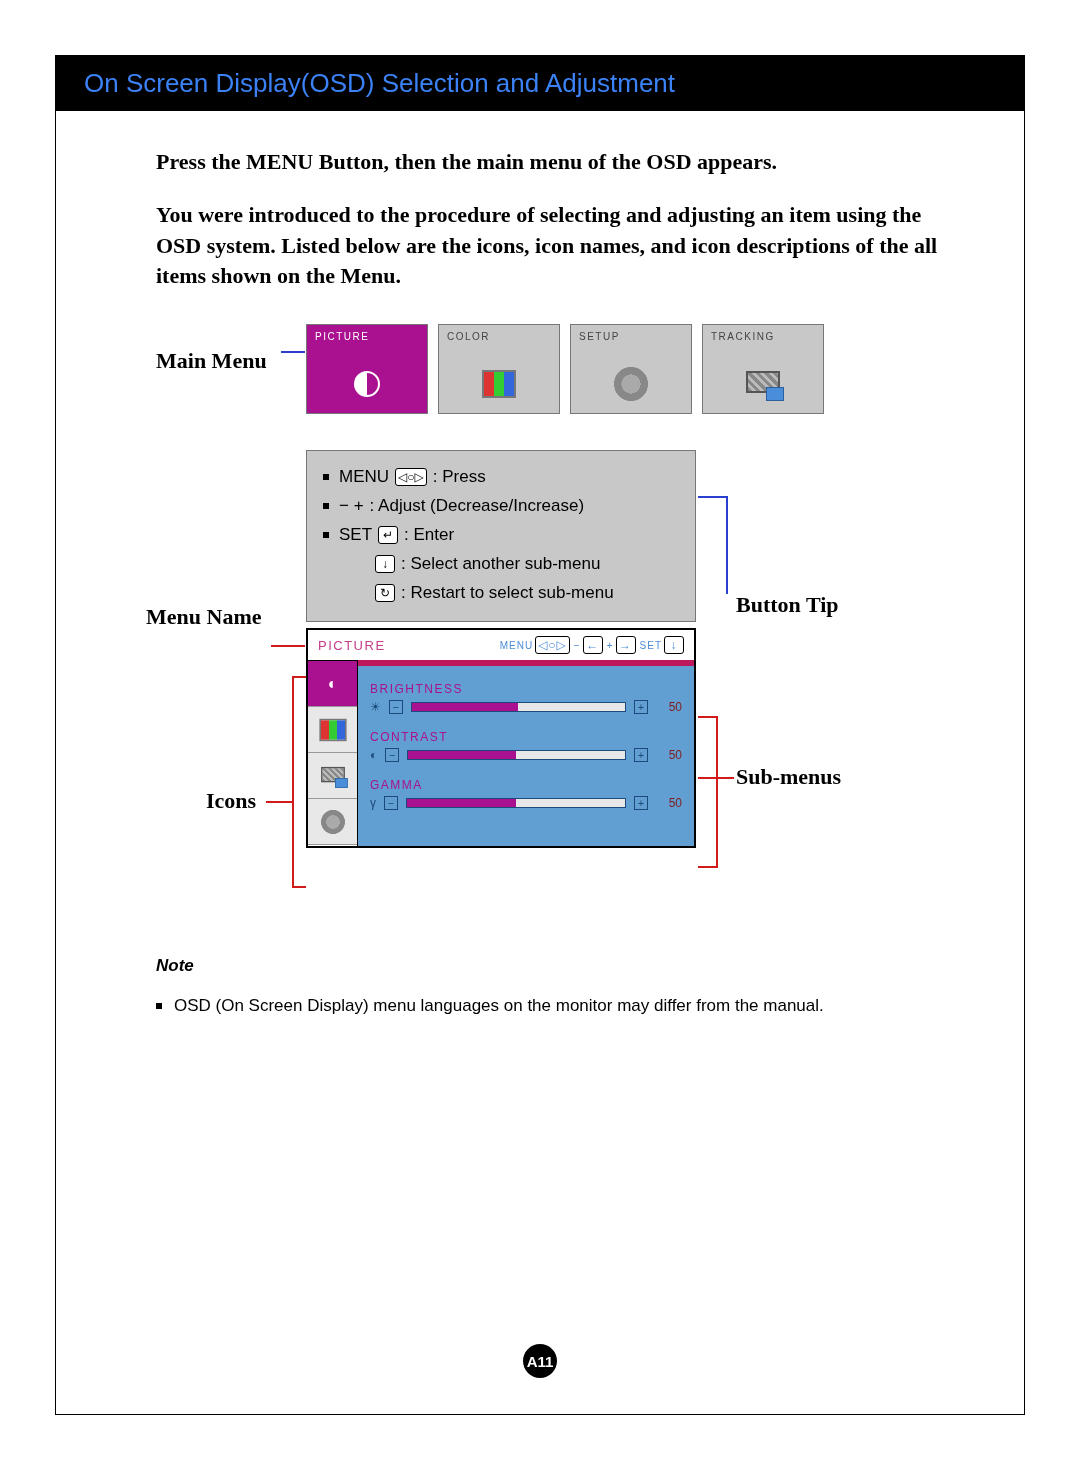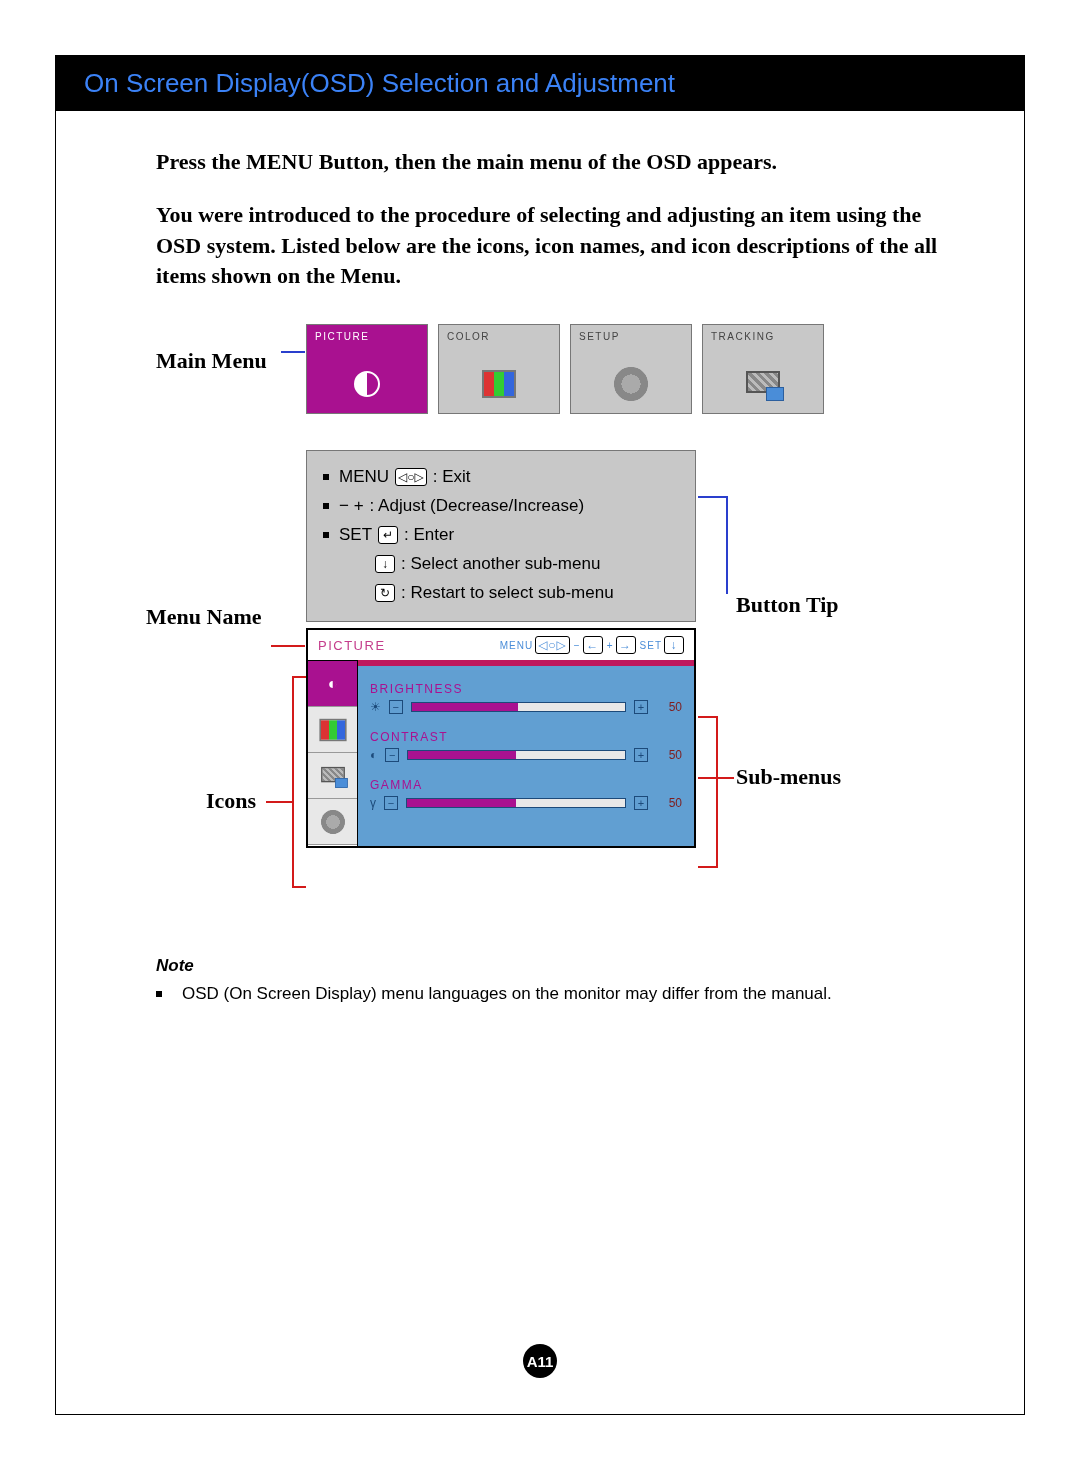--- a/index.html
+++ b/index.html
@@ -232,22 +232,22 @@
   .label.icons    { top: 732px; left: 150px; }
   .label.submenus { top: 708px; left: 680px; }
 
   .note-block {
     position: absolute;
     top: 900px;
     left: 100px;
     width: 790px;
     font-size: 17px;
   }
-  .note-block .nh { font-weight: bold; font-style: italic; margin-bottom: 8px; }
-  .note-block .nrow { display:flex; gap:16px; }
+  .note-block .nh { font-weight: bold; font-style: italic; margin-bottom: 20px; }
+  .note-block .nrow { display:flex; gap:8px; }
 
   .pagenum {
     position: absolute;
     bottom: 36px;
     left: 50%;
     transform: translateX(-50%);
     width: 34px; height: 34px;
     background: #000;
     color: #fff;
     border-radius: 50%;
@@ -306,21 +306,21 @@
     </div>
   </div>
 
   <div class="line" style="top:295px;left:225px;width:24px;height:2px;"></div>
 
   <div class="tipbox">
     <div class="row">
       <span class="bullet"></span>
       <span>MENU</span>
       <span class="sq">◁○▷</span>
-      <span>: Exit</span>
+      <span>: Press</span>
     </div>
     <div class="row">
       <span class="bullet"></span>
       <span>−  +</span>
       <span>: Adjust (Decrease/Increase)</span>
     </div>
     <div class="row">
       <span class="bullet"></span>
       <span>SET</span>
       <span class="sq">↵</span>

